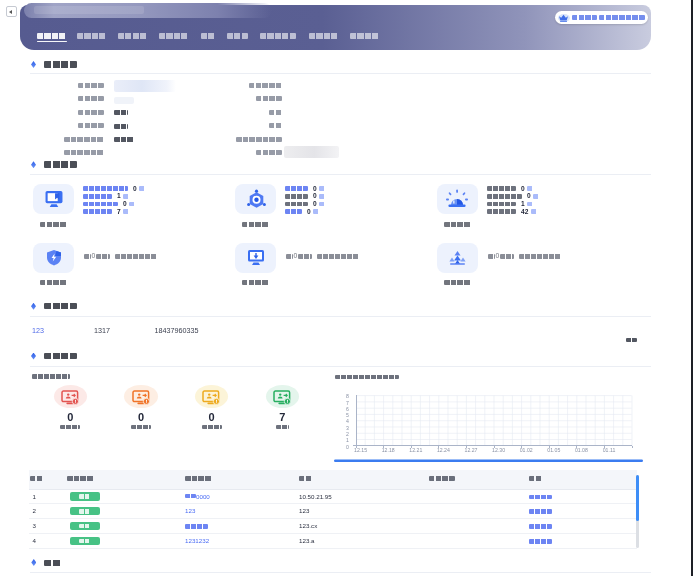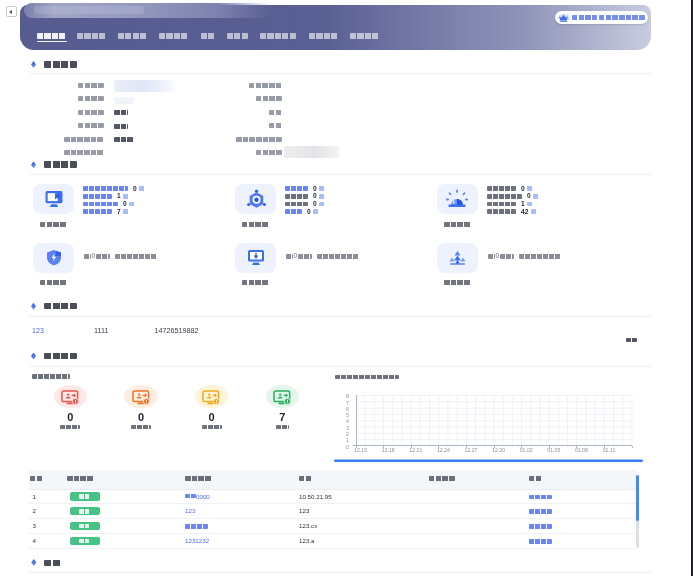--- a/index.html
+++ b/index.html
@@ -232,22 +232,22 @@
 
 <i class="z c65 dark" style="left:40px;top:279.7px;width:27px;opacity:.82"></i>
 <i class="z c65 dark" style="left:242px;top:279.7px;width:27px;opacity:.82"></i>
 <i class="z c65 dark" style="left:444px;top:279.7px;width:27px;opacity:.82"></i>
 </div>
 
 <div class="diamond" style="left:31px;top:302.7px"></div>
 <i class="zt" style="left:43.5px;top:302.9px;width:33.5px"></i>
 <div class="hr" style="top:315.7px"></div>
 <div class="lnk" style="left:32px;top:327.6px;font-size:7.2px;color:#4f6ae8">123</div>
-<div class="num" style="left:94px;top:327.6px;font-size:7.2px;color:#3c4150">1111</div>
-<div class="num" style="left:154.6px;top:327.6px;font-size:7.2px;color:#3c4150">14726519882</div>
+<div class="num" style="left:94px;top:327.6px;font-size:7.2px;color:#3c4150">1317</div>
+<div class="num" style="left:154.6px;top:327.6px;font-size:7.2px;color:#3c4150">18437960335</div>
 <i class="z c6 dark" style="left:626.3px;top:337.8px;width:11px"></i>
 
 <div class="diamond" style="left:31px;top:352.6px"></div>
 <i class="zt" style="left:43.5px;top:352.9px;width:33.5px"></i>
 <div class="hr" style="top:365.5px"></div>
 <div id="biz">
 <i class="z c6 dk2" style="left:32px;top:374.2px;width:38px"></i>
 <i class="z c6 dk2" style="left:335px;top:374.5px;width:63.5px"></i>
 <div class="circ" style="left:53.6px;top:385.3px;width:33.4px;height:23.2px;border-radius:50%;background:#fce9e7"></div>
 <div class="circ" style="left:124.3px;top:385.3px;width:33.4px;height:23.2px;border-radius:50%;background:#fdeee3"></div>

